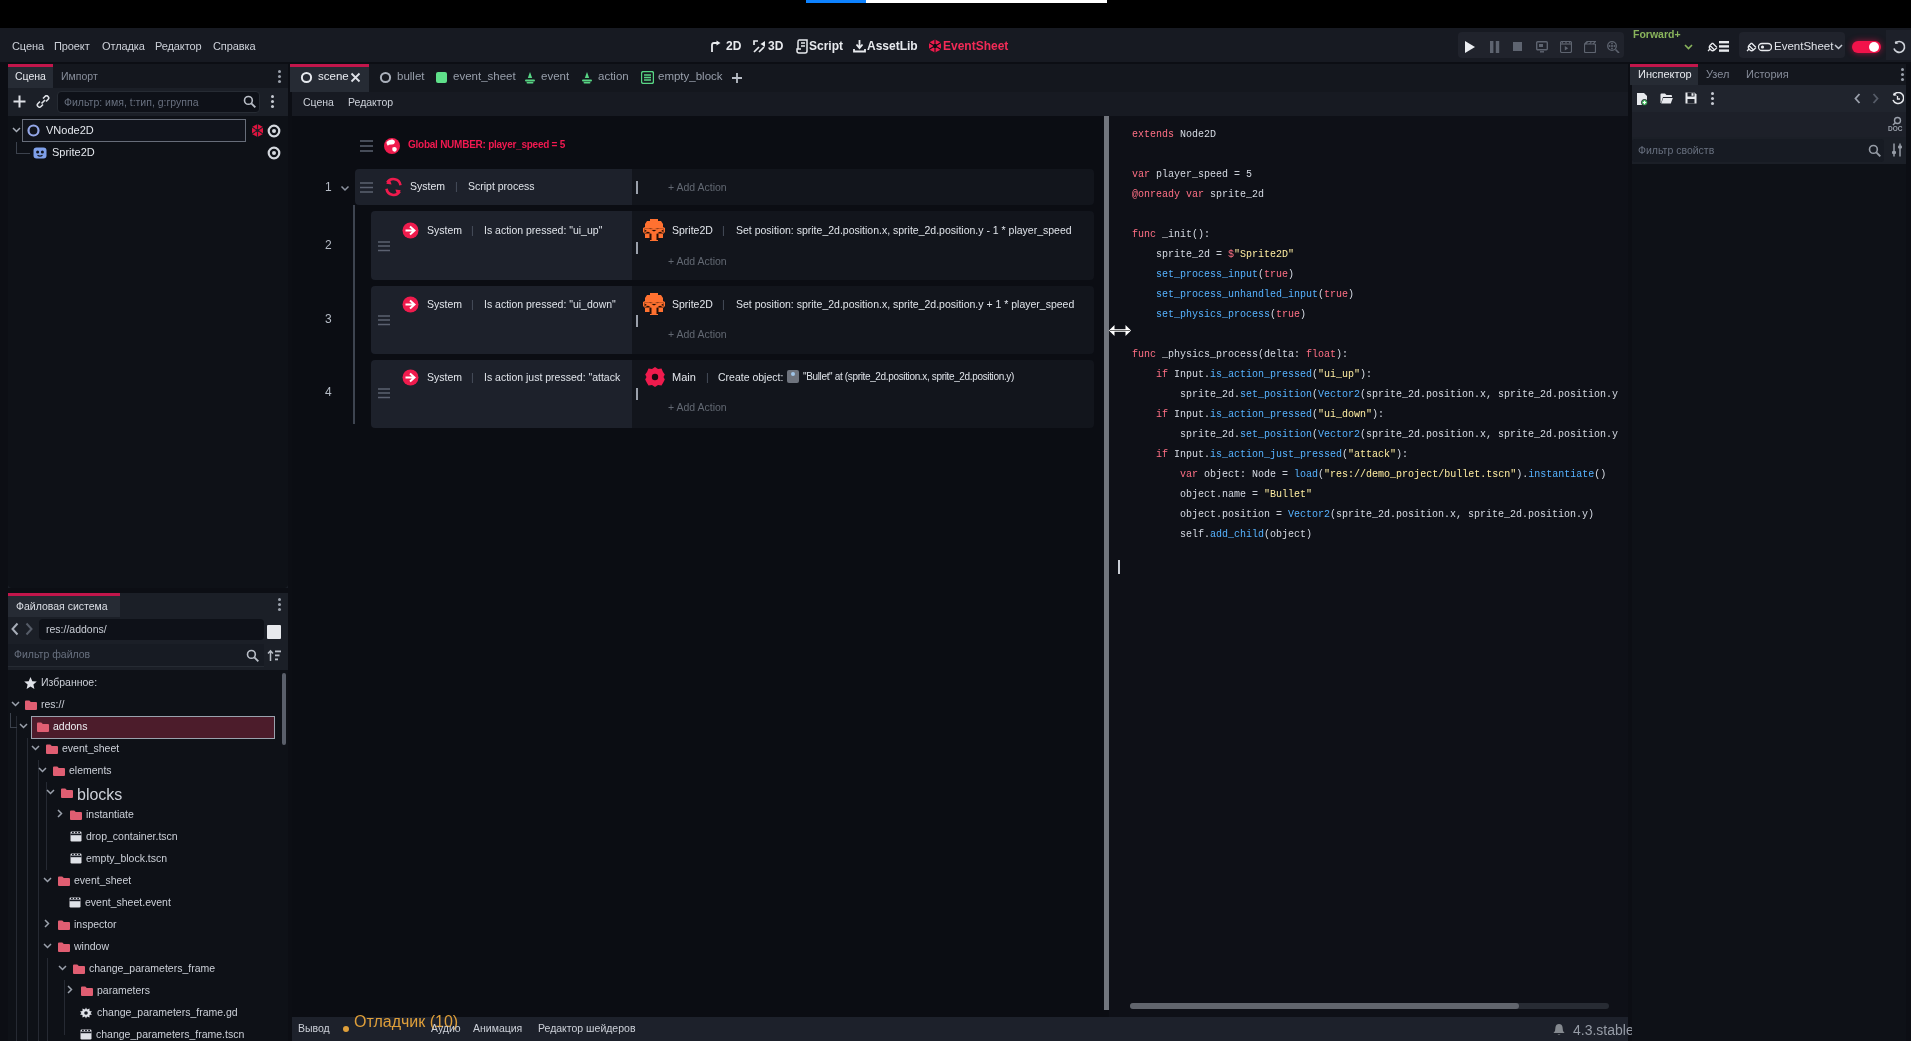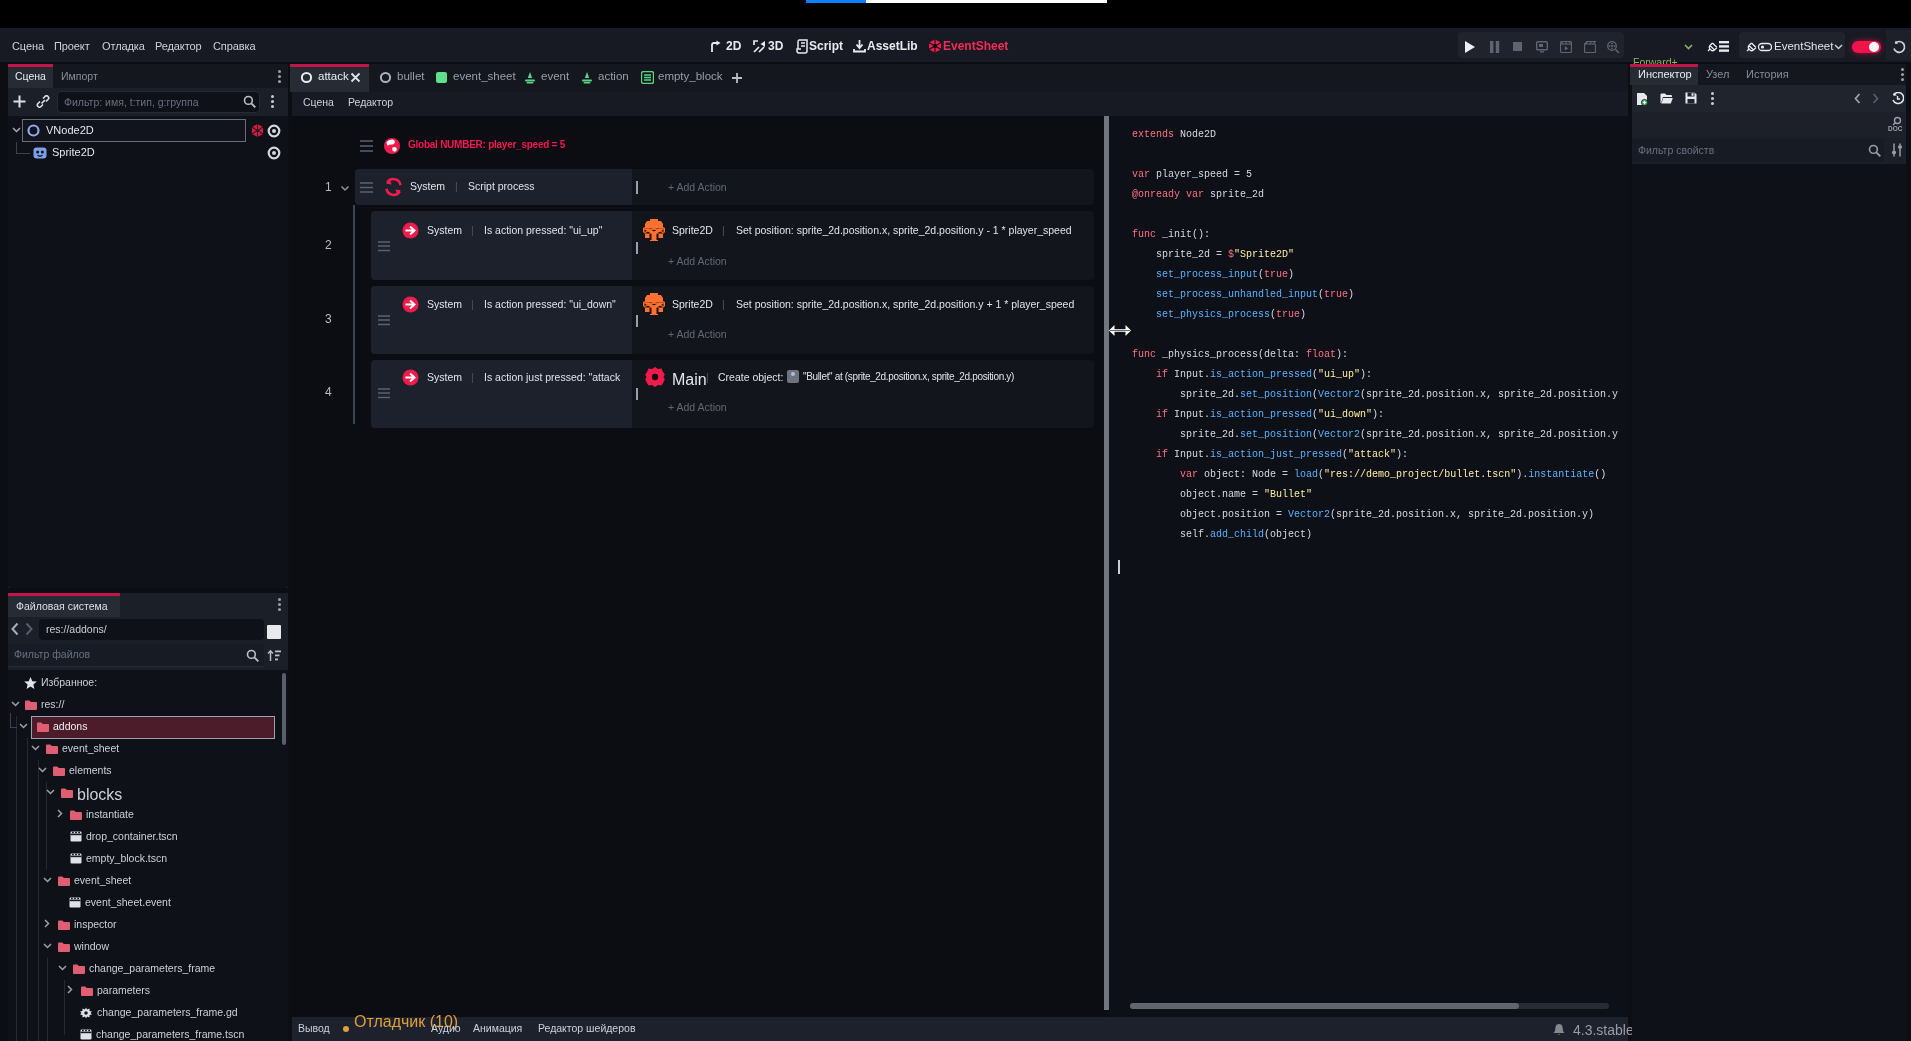--- a/index.html
+++ b/index.html
@@ -99,21 +99,21 @@
       <svg width="13" height="12" viewBox="0 0 13 12">
         <circle cx="5" cy="5" r="4.3" stroke="#5e6470" stroke-width="1.3" fill="none"></circle>
         <circle cx="5" cy="5" r="1.1" fill="#5e6470"></circle>
         <circle cx="5" cy="2.6" r="0.9" fill="#5e6470"></circle>
         <circle cx="5" cy="7.4" r="0.9" fill="#5e6470"></circle>
         <circle cx="2.6" cy="5" r="0.9" fill="#5e6470"></circle>
         <circle cx="7.4" cy="5" r="0.9" fill="#5e6470"></circle>
         <path d="M8.5 8.5 L12 12" stroke="#5e6470" stroke-width="1.6"></path>
       </svg>
     </div>
- <div class="abs" style="left:1633px;top:56px;font-size:10.5px;font-weight:normal;color:#89b45c">Forward+</div>
+ <div class="abs" style="left:1633px;top:28px;font-size:10.5px;font-weight:bold;color:#89b45c">Forward+</div>
  <div class="abs" style="left:1684px;top:44px">
       <svg width="9" height="6" viewBox="0 0 9 6">
         <path d="M1 1 L4.5 4.5 L8 1" stroke="#89b45c" stroke-width="1.6" fill="none"></path>
       </svg>
     </div>
  <div class="abs" style="left:1707px;top:40px">
       <svg width="22" height="13" viewBox="0 0 22 13">
         <path d="M1 11 L3.5 8.5 M3 5.5 L7.5 10 M5.5 3 L3 5.5 Q1.5 7.5 3 9 L4 10 Q5.5 11.5 7.5 10 L10 7.5 M5.5 3 L10 7.5" stroke="#e8eaee" stroke-width="1.3" fill="none"></path>
         <rect x="12" y="1" width="10" height="2.4" fill="#e8eaee"></rect>
         <rect x="12" y="5.2" width="10" height="2.4" fill="#e8eaee"></rect>
@@ -466,21 +466,21 @@
 
 <div id="center">
 
  <div class="abs" style="left:292px;top:64px;width:1336px;height:28px;background:#14171e"></div>
  <div class="abs" style="left:290px;top:64px;width:79px;height:28px;background:#262b34;border-top:3px solid #c2164b"></div>
  <div class="abs" style="left:300px;top:71px">
       <svg width="13" height="13" viewBox="0 0 13 13">
         <circle cx="6.5" cy="6.5" r="4.6" stroke="#e7eaef" stroke-width="2" fill="none"></circle>
       </svg>
     </div>
- <div class="abs" style="left:318px;top:70px;font-size:11.5px;color:#e9ecf1">attack</div>
+ <div class="abs" style="left:318px;top:70px;font-size:11.5px;color:#e9ecf1">scene</div>
  <div class="abs" style="left:350px;top:72px">
       <svg width="11" height="11" viewBox="0 0 11 11">
         <path d="M1.5 1.5 L9.5 9.5 M9.5 1.5 L1.5 9.5" stroke="#dfe2e8" stroke-width="1.8"></path>
       </svg>
     </div>
  <div class="abs" style="left:379px;top:71px">
       <svg width="13" height="13" viewBox="0 0 13 13">
         <circle cx="6.5" cy="6.5" r="4.6" stroke="#aab0bb" stroke-width="2" fill="none"></circle>
       </svg>
     </div>
@@ -649,21 +649,21 @@
       </div>
   <div class="abs" style="left:427px;top:371px;font-size:10.5px;color:#e3e6ec">System</div>
   <div class="abs" style="left:471px;top:371px;font-size:10.5px;color:#4d5462">|</div>
   <div class="abs" style="left:484px;top:371px;font-size:10.5px;color:#dfe3e9">Is action just pressed: "attack</div>
   <div class="abs" style="left:645px;top:367px">
         <svg width="20" height="20" viewBox="0 0 20 20">
           <path d="M10 0 L13 2 L16.5 1.5 L18 5 L19.8 7.5 L18.5 10 L19.8 12.5 L18 16 L16.5 18.5 L13 18 L10 20 L7 18 L3.5 18.5 L2 16 L0.2 12.5 L1.5 10 L0.2 7.5 L2 5 L3.5 1.5 L7 2 Z" fill="#ef1b4d"></path>
           <circle cx="10" cy="10" r="3.2" fill="#1a0810"></circle>
         </svg>
       </div>
-  <div class="abs" style="left:672px;top:371px;font-size:16px;color:#e3e6ec">Main</div>
+  <div class="abs" style="left:672px;top:371px;font-size:11px;color:#e3e6ec">Main</div>
   <div class="abs" style="left:706px;top:371px;font-size:10.5px;color:#4d5462">|</div>
   <div class="abs" style="left:718px;top:371px;font-size:10.5px;color:#dfe3e9">Create object:</div>
   <div class="abs" style="left:787px;top:370px;width:12px;height:13px;background:#6e737d;border-radius:2px"></div>
   <div class="abs" style="left:791px;top:372px;width:4px;height:4px;background:#9fc4e8;border-radius:50%"></div>
   <div class="abs" style="left:803px;top:371px;font-size:10px;letter-spacing:-0.35px;color:#dfe3e9">"Bullet" at (sprite_2d.position.x, sprite_2d.position.y)</div>
   <div class="abs" style="left:636px;top:388px;width:2px;height:12px;background:#9aa0ab"></div>
   <div class="abs" style="left:668px;top:401px;font-size:10.5px;color:#626872">+ Add Action</div>
  </div>
 
  <div class="abs" style="left:1104px;top:116px;width:4.5px;height:894px;background:#72767e"></div>

